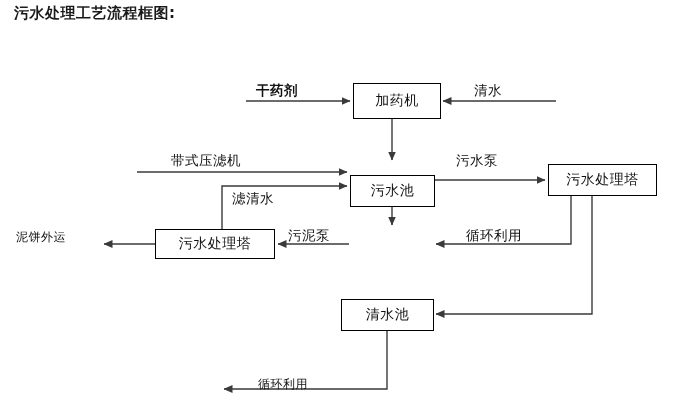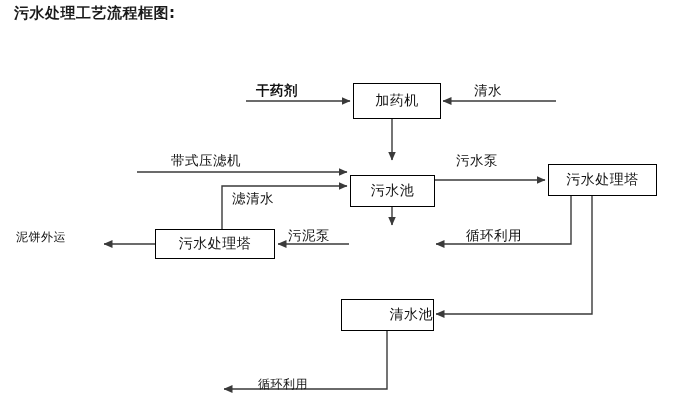--- a/index.html
+++ b/index.html
@@ -121,21 +121,21 @@
 
   <div class="node" style="left:548px; top:164px; width:109px; height:32px;">
     <span>污水处理塔</span>
   </div>
 
   <div class="node" style="left:155px; top:229px; width:120px; height:30px;">
     <span>污水处理塔</span>
   </div>
 
 
-  <div class="node" style="left:341px; top:299px; width:93px; height:32px;justify-content:flex-end;">
+  <div class="node" style="left:341px; top:299px; width:93px; height:32px;">
     <span>清水池</span>
   </div>
 
   <div class="edge-label" style="left:256px; top:82px;font-weight:bold;">干药剂</div>
 
   <div class="edge-label" style="left:474px; top:82px;">清水</div>
 
   <div class="edge-label" style="left:171px; top:152px;">带式压滤机</div>
 
   <div class="edge-label" style="left:232px; top:190px;">滤清水</div>

